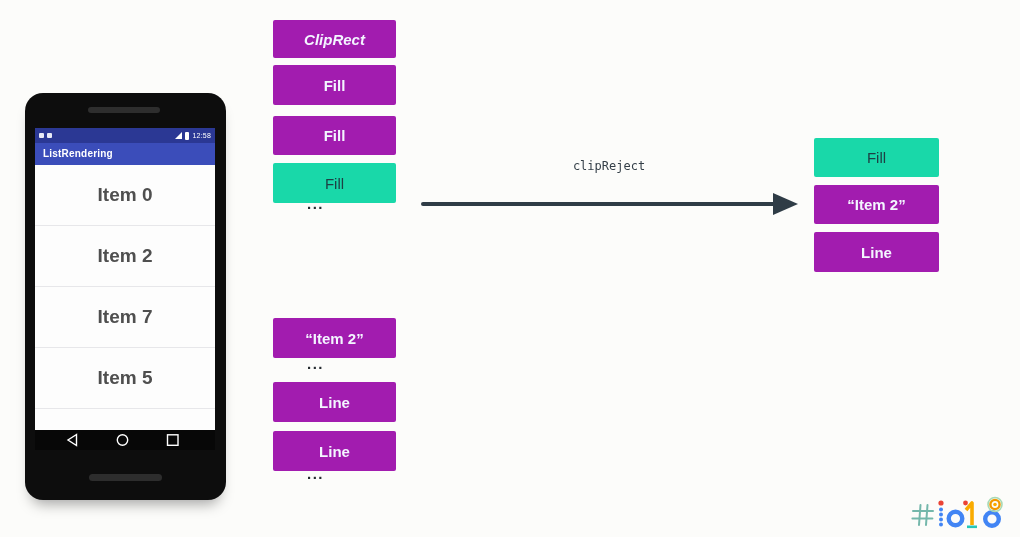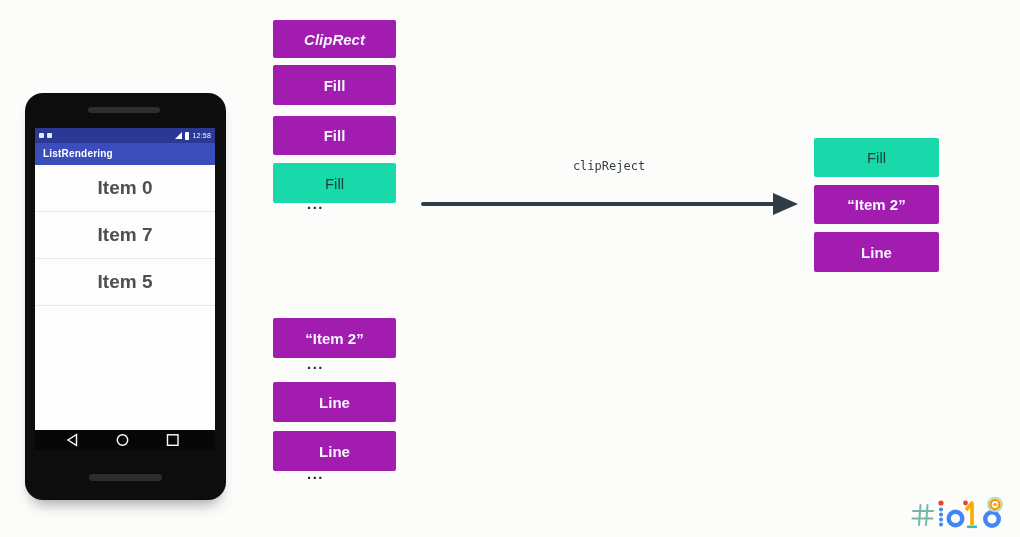--- a/index.html
+++ b/index.html
@@ -32,21 +32,21 @@
   .sb-right{display:flex;align-items:center;gap:3px;}
   .signal{width:0;height:0;border-left:7px solid transparent;border-bottom:7px solid #fff;}
   .battery{width:4px;height:8px;background:#fff;border-radius:1px;}
   .sb-time{font-size:7px;color:#fff;letter-spacing:.2px;}
   .appbar{
     height:22px;flex:0 0 22px;background:#3B4DBA;color:#fff;font-size:10px;
     line-height:22px;padding-left:8px;font-weight:600;letter-spacing:.2px;
   }
   .list{flex:1 1 auto;overflow:hidden;background:#FDFDFD;}
   .row{
-    height:47px;display:flex;align-items:center;justify-content:center;
+    height:61px;display:flex;align-items:center;justify-content:center;
     font-size:19px;font-weight:bold;color:#4F4F4F;
     border-bottom:1px solid #E7E7EA;box-sizing:border-box;
   }
   .navbar{
     position:absolute;left:10px;top:337px;width:180px;height:20px;background:#070707;
     display:flex;align-items:center;justify-content:center;
   }
   .chin-bar{
     position:absolute;left:64px;top:381px;width:73px;height:7px;
     background:#2d2d2d;border-radius:4px;
@@ -97,20 +97,21 @@
         </div>
         <div class="sb-right">
           <span class="signal"></span>
           <span class="battery"></span>
           <span class="sb-time">12:58</span>
         </div>
       </div>
       <div class="appbar">ListRendering</div>
       <div class="list">
         <div class="row">Item 0</div>
+        <div class="row">Item 2</div>
         <div class="row">Item 7</div>
         <div class="row">Item 5</div>
       </div>
     </div>
     <div class="navbar">
       <svg width="180" height="20" viewBox="0 0 180 20">
         <polygon points="41.5,4.5 33,10 41.5,15.5" fill="none" stroke="#ffffff" stroke-width="1.4"></polygon>
         <circle cx="87.5" cy="10" r="5.2" fill="none" stroke="#ffffff" stroke-width="1.4"></circle>
         <rect x="132.5" y="4.8" width="10.5" height="10.5" fill="none" stroke="#ffffff" stroke-width="1.4"></rect>
       </svg>

